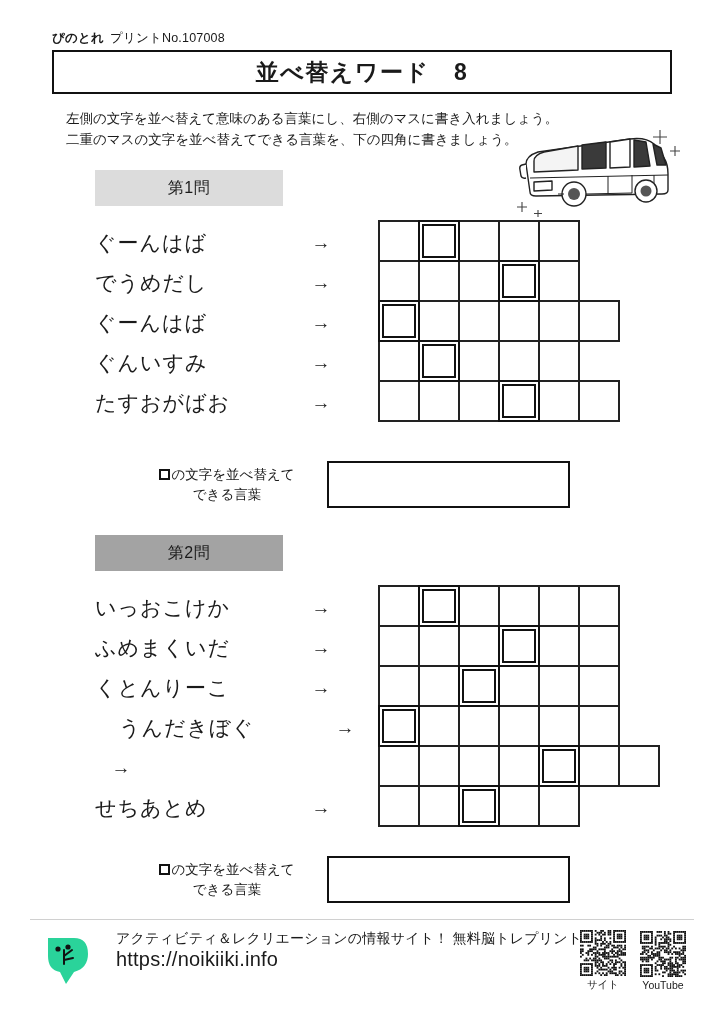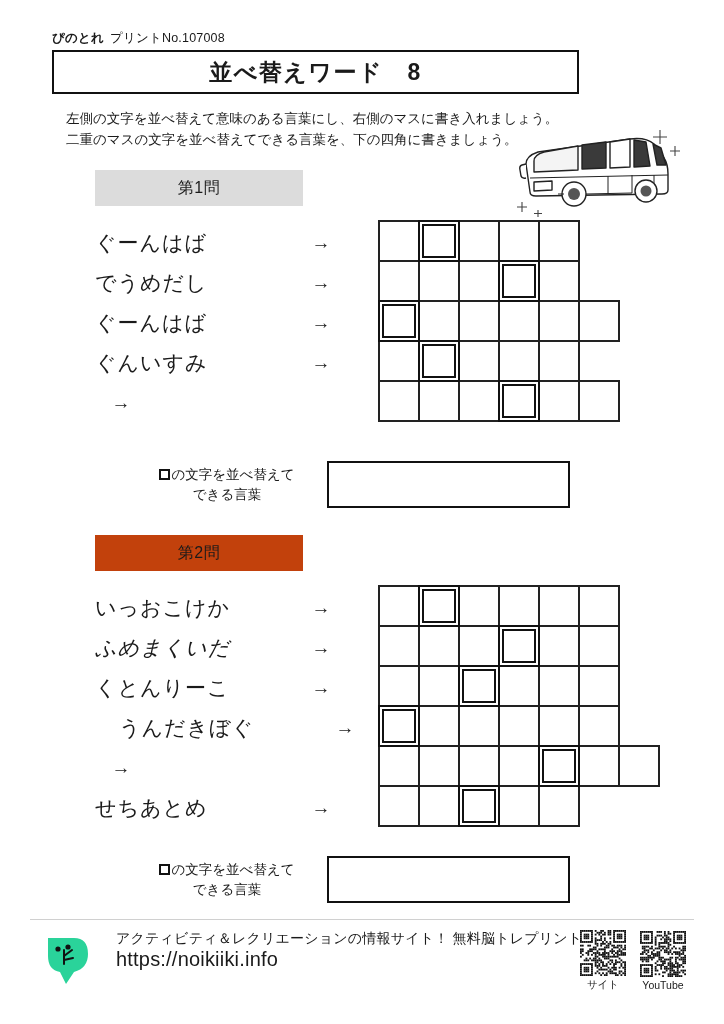--- a/index.html
+++ b/index.html
@@ -28,21 +28,21 @@
   }
   .sheet-id .brand {
     font-weight: bold;
     margin-right: 6px;
   }
 
   .title-box {
     position: absolute;
     left: 52px;
     top: 50px;
-    width: 527px;
+    width: 620px;
     height: 44px;
     border: 2px solid #111;
     display: flex;
     align-items: center;
     justify-content: center;
   }
   .title-text {
     font-size: 23px;
     font-weight: bold;
     letter-spacing: 1.5px;
@@ -62,21 +62,21 @@
   .bus-art {
     position: absolute;
     left: 512px;
     top: 124px;
     width: 172px;
     height: 96px;
   }
 
   .section-header {
     position: absolute;
-    width: 208px;
+    width: 188px;
     height: 36px;
     display: flex;
     align-items: center;
     justify-content: center;
     font-size: 16px;
     letter-spacing: .5px;
   }
 
   
   .word-row {
@@ -269,20 +269,21 @@
     </div>
     <div class="word-row" style="left: 95px; top: 302px;">
       <span class="word-text">ぐーんはば</span>
       <span class="arrow">→</span>
     </div>
     <div class="word-row" style="left: 95px; top: 342px;">
       <span class="word-text">ぐんいすみ</span>
       <span class="arrow">→</span>
     </div>
     <div class="word-row" style="left: 95px; top: 382px;">
+      <span class="word-text">たすおがばお</span>
       <span class="arrow">→</span>
     </div>
     <div class="grid" style="left: 378px; top: 220px;">
       <div class="grid-row">
         <div class="cell"></div>
         <div class="cell double"></div>
         <div class="cell"></div>
         <div class="cell"></div>
         <div class="cell"></div>
       </div>
@@ -314,28 +315,28 @@
         <div class="cell"></div>
         <div class="cell double"></div>
         <div class="cell"></div>
         <div class="cell"></div>
       </div>
     </div>
     <div class="answer-area" style="left: 137px; top: 461px;">
       <div class="answer-label"><span class="sq"></span><span>の文字を並べ替えて</span><br><span>できる言葉</span></div>
       <div class="answer-box"></div>
     </div>
-    <div class="section-header" style="left: 95px; top: 535px; background: #c2410c;">
+    <div class="section-header" style="left: 95px; top: 535px; background: #a3a3a3;">
       <span>第2問</span>
     </div>
     <div class="word-row" style="left: 95px; top: 587px;">
       <span class="word-text">いっおこけか</span>
       <span class="arrow">→</span>
     </div>
-    <div class="word-row" style="left: 95px; top: 627px; font-style: italic;">
+    <div class="word-row" style="left: 95px; top: 627px;">
       <span class="word-text">ふめまくいだ</span>
       <span class="arrow">→</span>
     </div>
     <div class="word-row" style="left: 95px; top: 667px;">
       <span class="word-text">くとんりーこ</span>
       <span class="arrow">→</span>
     </div>
     <div class="word-row" style="left: 95px; top: 707px; margin-left: 24px;">
       <span class="word-text">うんだきぼぐ</span>
       <span class="arrow">→</span>

